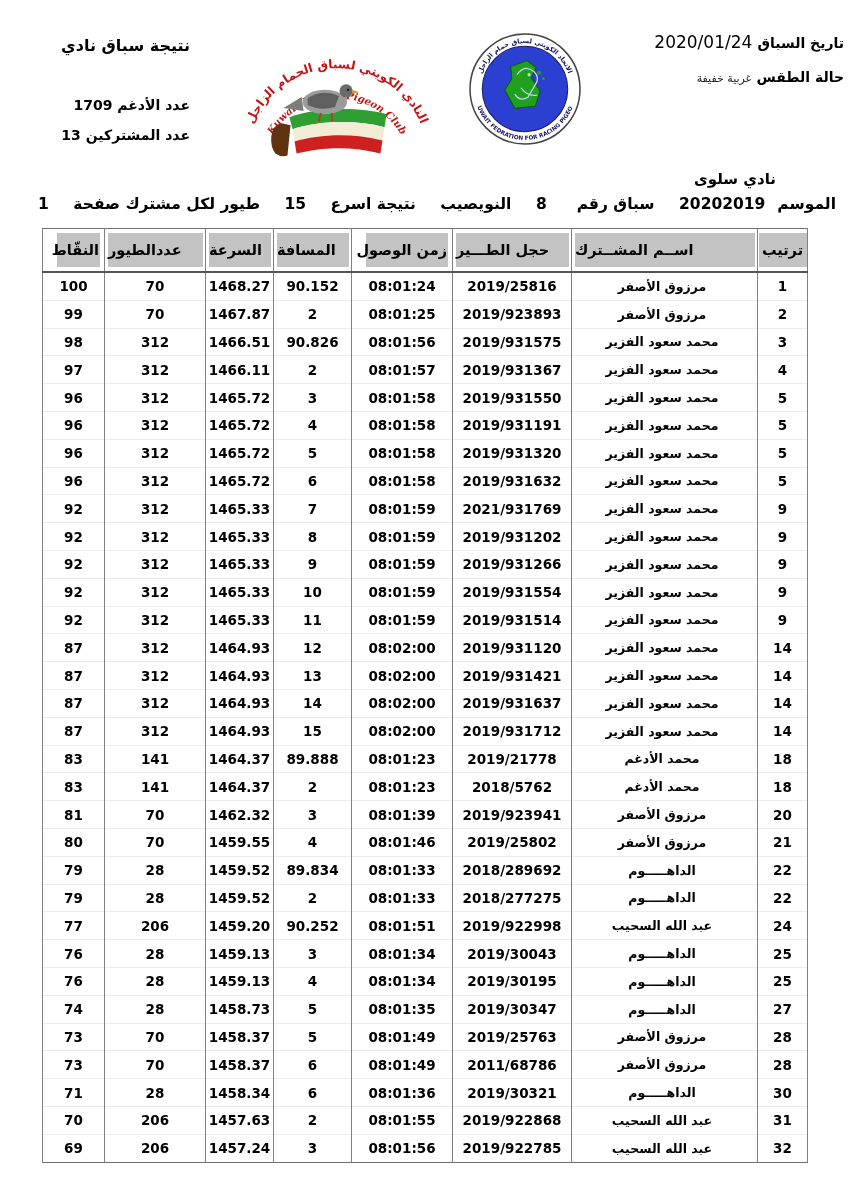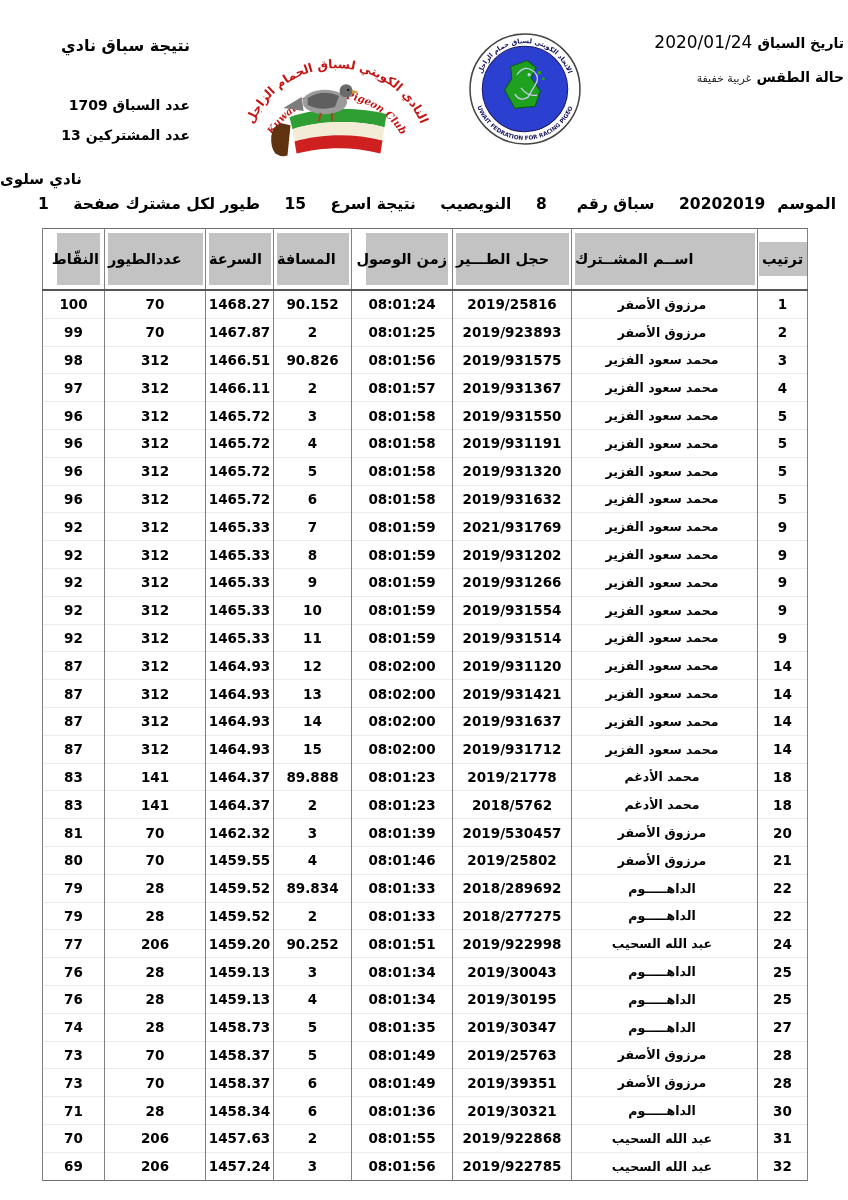--- a/index.html
+++ b/index.html
@@ -17,44 +17,44 @@
   .info-line.gap{margin-top:15px;}
   .info-label{font-weight:bold;font-size:14px;}
   .info-value{font-weight:normal;font-size:17px;}
   .info-value.small{font-size:11px;color:#222;}
 
   
   .club-logo{position:absolute;left:243px;top:36px;width:188px;height:132px;}
   .fed-logo{position:absolute;left:468px;top:32px;width:114px;height:114px;}
 
   
-  .club-name{position:absolute;top:170px;left:0;width:776px;text-align:left;font-weight:bold;font-size:15px;}
+  .club-name{position:absolute;top:170px;left:0;width:776px;text-align:right;font-weight:bold;font-size:15px;}
   .season-row{position:absolute;top:195px;left:38px;width:798px;direction:rtl;display:flex;justify-content:space-between;align-items:baseline;font-weight:bold;font-size:15.5px;white-space:nowrap;}
   .season-row .grp{display:inline-flex;gap:12px;}
   .season-row .grp.wide{gap:30px;}
 
   
   .results{position:absolute;top:228px;left:42px;width:765px;direction:rtl;border-collapse:collapse;table-layout:fixed;border:1.5px solid #6e6e6e;}
   .results th{background:#c3c3c3;background-clip:content-box;padding:4px 3px;height:34px;font-size:14.5px;font-weight:bold;border-left:1px solid #808080;border-right:1px solid #808080;border-bottom:2px solid #555;text-align:left;vertical-align:middle;overflow:hidden;white-space:nowrap;}
-  .results th.h-rank{text-align:center;padding:13px 1px;}
+  .results th.h-rank{text-align:center;padding:4px 1px;}
   .results th.h-time,.results th.h-points{text-align:right;padding-left:14px;padding-right:5px;}
   .results td{height:26.8px;font-size:13.5px;font-weight:bold;text-align:center;vertical-align:middle;border-left:1px solid #808080;border-right:1px solid #808080;border-top:1px solid #ececec;padding:0 2px;overflow:hidden;white-space:nowrap;}
   .results td.col-name{text-align:center;padding:0 7px 0 2px;font-size:12.5px;}
   .results td.col-ring,.results td.col-arrival,.results td.col-distance,
   .results td.col-speed,.results td.col-birds,.results td.col-points,.results td.col-rank{direction:ltr;}
 </style>
 </head>
 <body>
 
 <div class="page">
 
   <div class="top-left">
     <div class="doc-title">نتيجة سباق نادي</div>
     <div class="stat-line">
-      <span>عدد السباق</span>
+      <span>عدد الأدغم</span>
       <span>1709</span>
     </div>
     <div class="stat-line">
       <span>عدد المشتركين</span>
       <span>13</span>
     </div>
   </div>
 
   <div class="club-logo">
     <svg viewBox="0 0 186 130" width="188" height="132">
@@ -351,21 +351,21 @@
           <td class="col-ring">2018/5762</td>
           <td class="col-arrival">08:01:23</td>
           <td class="col-distance">2</td>
           <td class="col-speed">1464.37</td>
           <td class="col-birds">141</td>
           <td class="col-points">83</td>
         </tr>
         <tr>
           <td class="col-rank">20</td>
           <td class="col-name">مرزوق الأصفر</td>
-          <td class="col-ring">2019/530457</td>
+          <td class="col-ring">2019/923941</td>
           <td class="col-arrival">08:01:39</td>
           <td class="col-distance">3</td>
           <td class="col-speed">1462.32</td>
           <td class="col-birds">70</td>
           <td class="col-points">81</td>
         </tr>
         <tr>
           <td class="col-rank">21</td>
           <td class="col-name">مرزوق الأصفر</td>
           <td class="col-ring">2019/25802</td>
@@ -441,21 +441,21 @@
           <td class="col-ring">2019/25763</td>
           <td class="col-arrival">08:01:49</td>
           <td class="col-distance">5</td>
           <td class="col-speed">1458.37</td>
           <td class="col-birds">70</td>
           <td class="col-points">73</td>
         </tr>
         <tr>
           <td class="col-rank">28</td>
           <td class="col-name">مرزوق الأصفر</td>
-          <td class="col-ring">2019/39351</td>
+          <td class="col-ring">2011/68786</td>
           <td class="col-arrival">08:01:49</td>
           <td class="col-distance">6</td>
           <td class="col-speed">1458.37</td>
           <td class="col-birds">70</td>
           <td class="col-points">73</td>
         </tr>
         <tr>
           <td class="col-rank">30</td>
           <td class="col-name">الداهـــــوم</td>
           <td class="col-ring">2019/30321</td>

